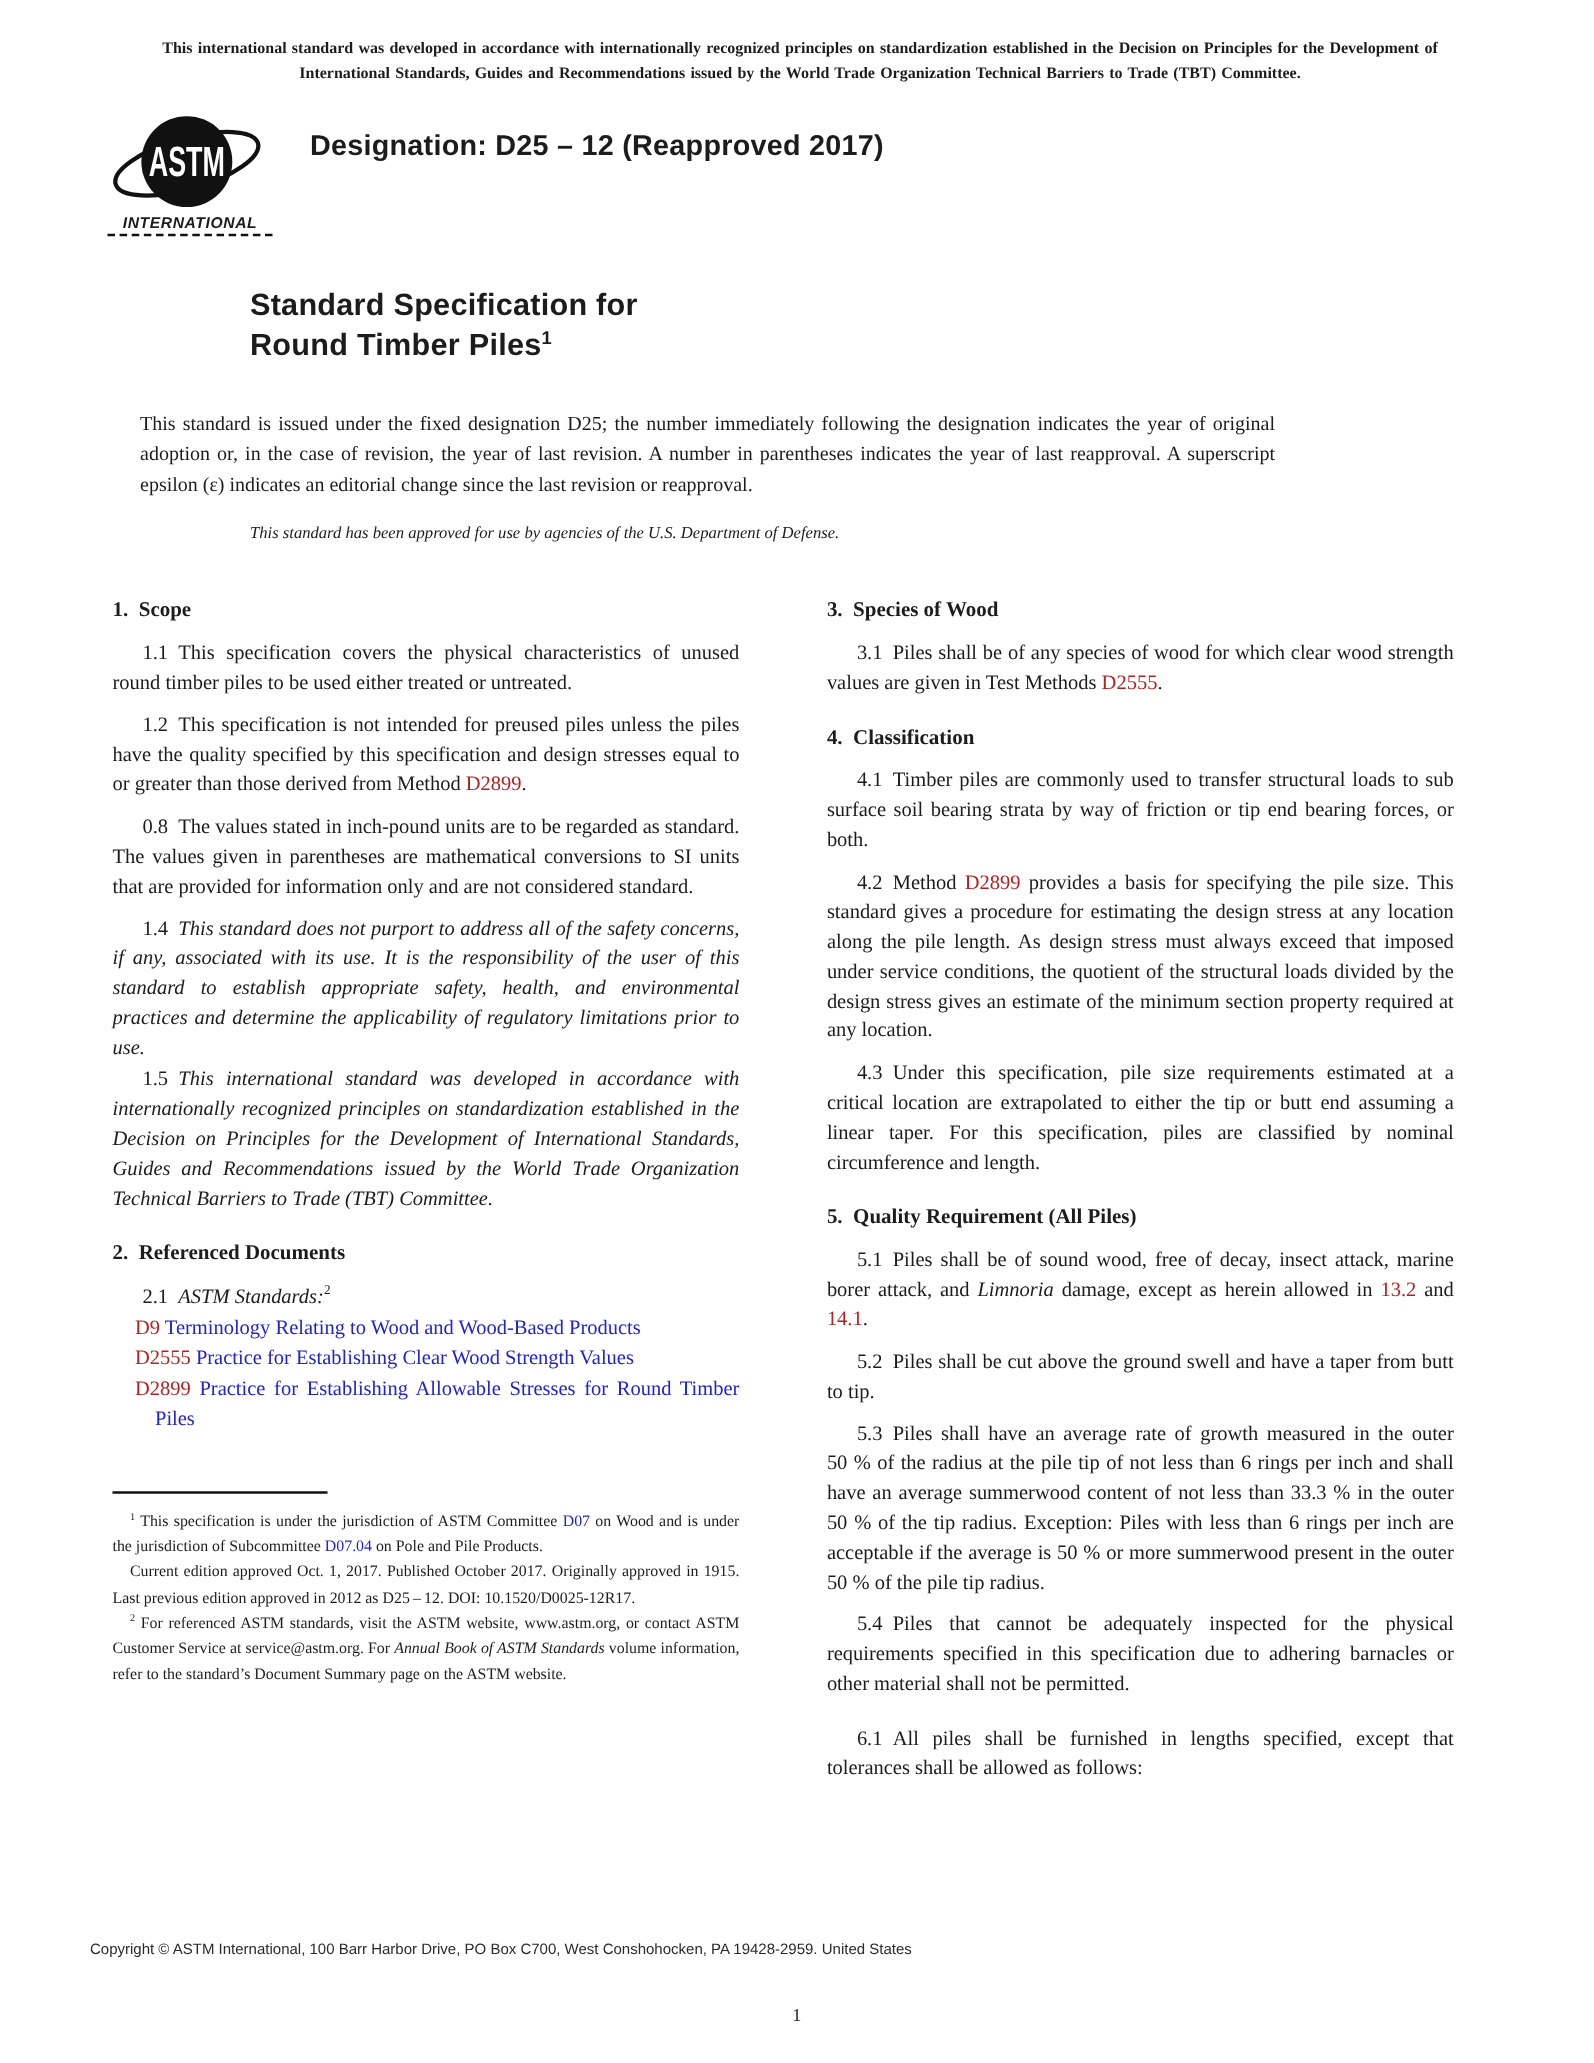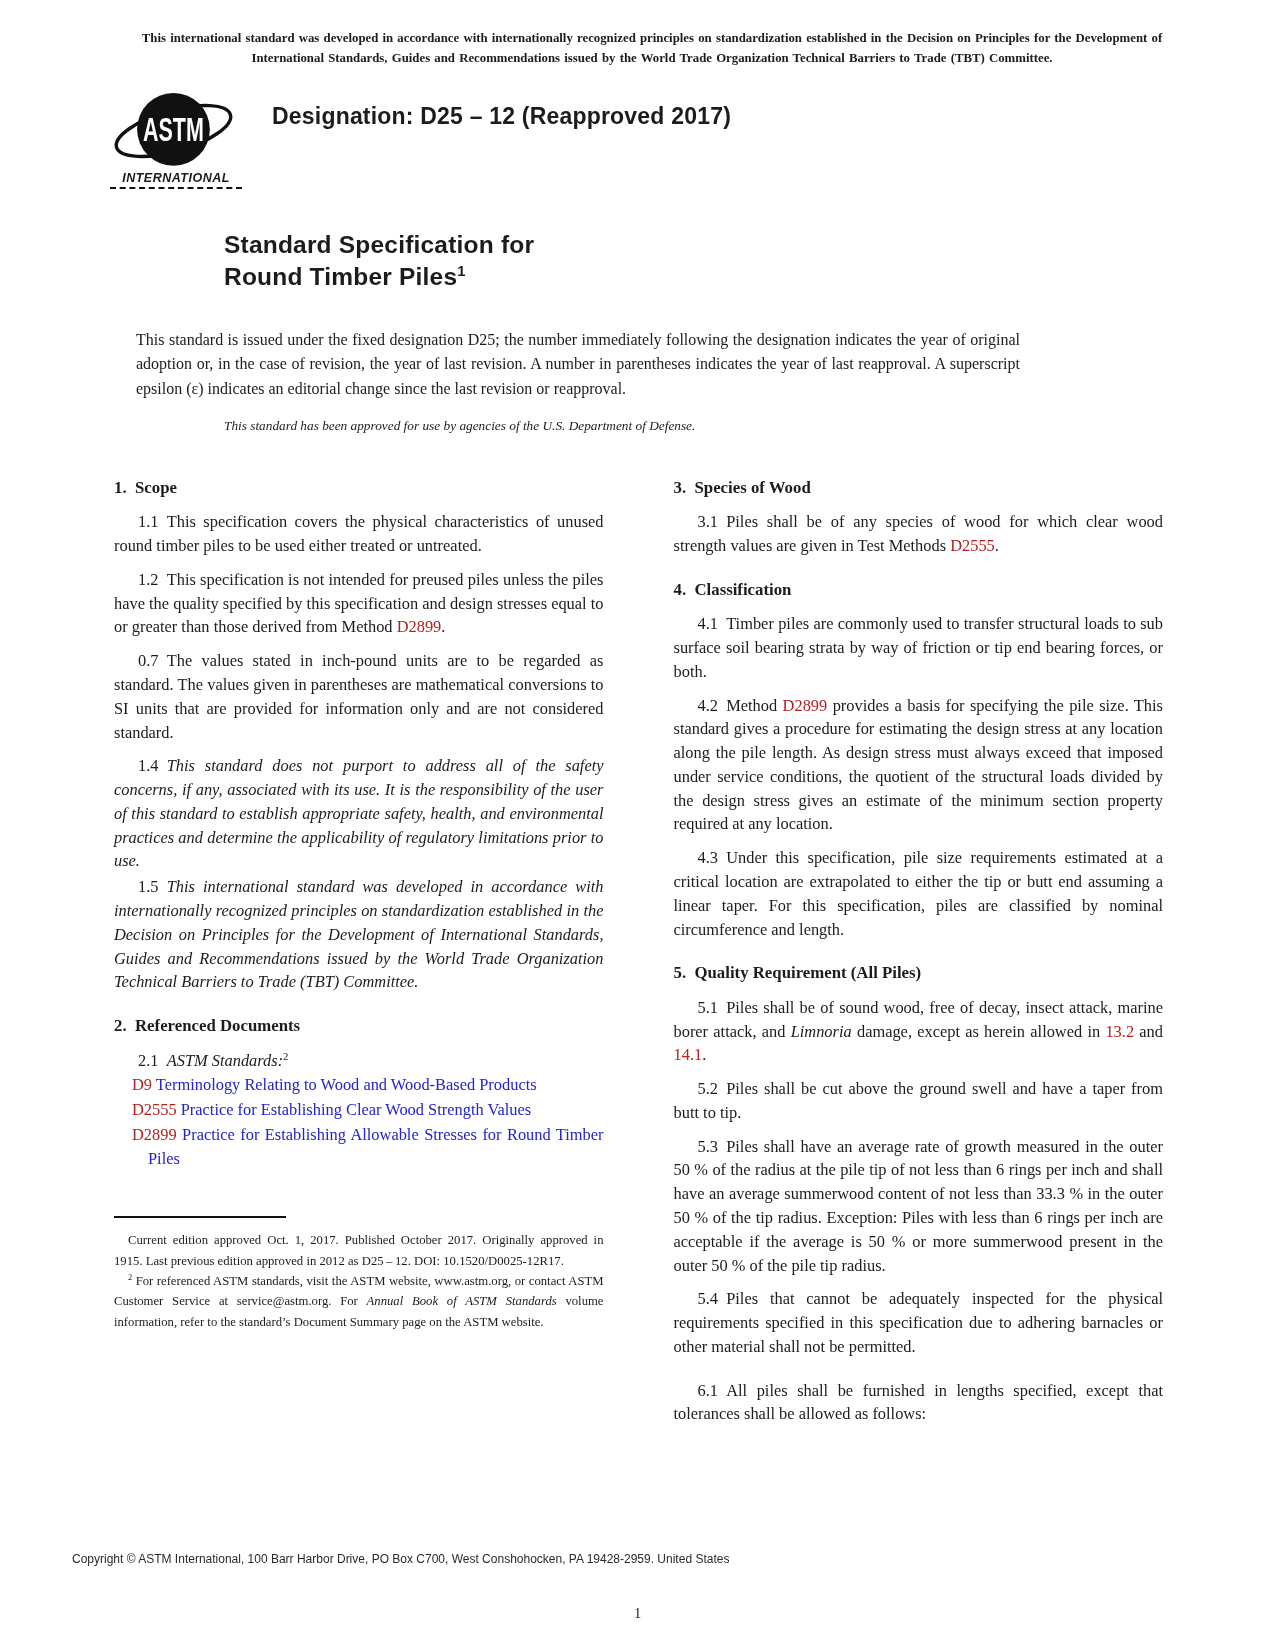--- a/index.html
+++ b/index.html
@@ -6,21 +6,20 @@
   html, body { background: #ffffff; }
   .page {
     position: relative;
     width: 1275px;
     height: 1650px;
     margin: 0 auto;
     background: #ffffff;
     color: #1c1c1c;
     font-family: "Liberation Serif", serif;
     overflow: hidden;
-    padding-left: 24px;
   }
   
   .top-notice {
     margin: 28px 95px 0 100px;
     text-align: center;
     font-weight: bold;
     font-size: 12.8px;
     line-height: 1.6;
     word-spacing: 1px;
   }
@@ -133,35 +132,36 @@
   <p class="issuance">This standard is issued under the fixed designation D25; the number immediately following the designation indicates the year of original adoption or, in the case of revision, the year of last revision. A number in parentheses indicates the year of last reapproval. A superscript epsilon (ε) indicates an editorial change since the last revision or reapproval.</p>
   <p class="dod-note">This standard has been approved for use by agencies of the U.S. Department of Defense.</p>
 
   <div class="columns">
 
     <div class="col">
       <div class="section">
         <div class="sec-heading">1. Scope</div>
         <p class="para"><span>1.1 This specification covers the physical characteristics of unused round timber piles to be used either treated or untreated.</span></p>
         <p class="para"><span>1.2 This specification is not intended for preused piles unless the piles have the quality specified by this specification and design stresses equal to or greater than those derived from Method </span><span class="seg-red">D2899</span><span>.</span></p>
-        <p class="para"><span>0.7 The values stated in inch-pound units are to be regarded as standard. The values given in parentheses are mathematical conversions to SI units that are provided for information only and are not considered standard.</span></p>
+        <p class="para"><span>0.8 The values stated in inch-pound units are to be regarded as standard. The values given in parentheses are mathematical conversions to SI units that are provided for information only and are not considered standard.</span></p>
         <p class="para"><span>1.4 </span><span class="seg-italic">This standard does not purport to address all of the safety concerns, if any, associated with its use. It is the responsibility of the user of this standard to establish appropriate safety, health, and environmental practices and determine the applicability of regulatory limitations prior to use.</span></p>
         <p class="para" style="margin-top:2px"><span>1.5 </span><span class="seg-italic">This international standard was developed in accordance with internationally recognized principles on standardization established in the Decision on Principles for the Development of International Standards, Guides and Recommendations issued by the World Trade Organization Technical Barriers to Trade (TBT) Committee.</span></p>
       </div>
 
       <div class="section">
         <div class="sec-heading">2. Referenced Documents</div>
         <p class="para"><span>2.1 </span><span class="seg-italic">ASTM Standards:</span><span class="seg-sup">2</span></p>
         <p class="ref-item"><span class="seg-red">D9</span><span class="seg-blue"> Terminology Relating to Wood and Wood-Based Products</span></p>
         <p class="ref-item"><span class="seg-red">D2555</span><span class="seg-blue"> Practice for Establishing Clear Wood Strength Values</span></p>
         <p class="ref-item"><span class="seg-red">D2899</span><span class="seg-blue"> Practice for Establishing Allowable Stresses for Round Timber Piles</span></p>
       </div>
 
       <div class="footnotes">
         <hr class="footnote-separator">
+        <p class="footnote"><span class="seg-sup">1</span><span> This specification is under the jurisdiction of ASTM Committee </span><span class="seg-blue">D07</span><span> on Wood and is under the jurisdiction of Subcommittee </span><span class="seg-blue">D07.04</span><span> on Pole and Pile Products.</span></p>
         <p class="footnote"><span>Current edition approved Oct. 1, 2017. Published October 2017. Originally approved in 1915. Last previous edition approved in 2012 as D25 – 12. DOI: 10.1520/D0025-12R17.</span></p>
         <p class="footnote"><span class="seg-sup">2</span><span> For referenced ASTM standards, visit the ASTM website, www.astm.org, or contact ASTM Customer Service at service@astm.org. For </span><span class="seg-italic">Annual Book of ASTM Standards</span><span> volume information, refer to the standard’s Document Summary page on the ASTM website.</span></p>
       </div>
     </div>
 
     <div class="col">
       <div class="section">
         <div class="sec-heading">3. Species of Wood</div>
         <p class="para"><span>3.1 Piles shall be of any species of wood for which clear wood strength values are given in Test Methods </span><span class="seg-red">D2555</span><span>.</span></p>
       </div>

